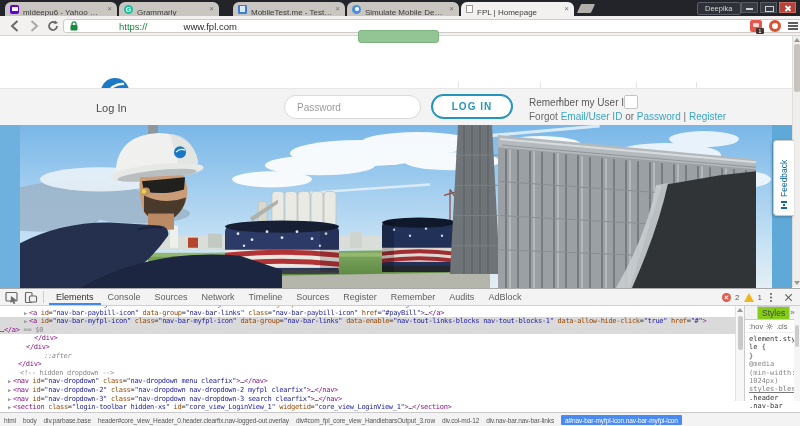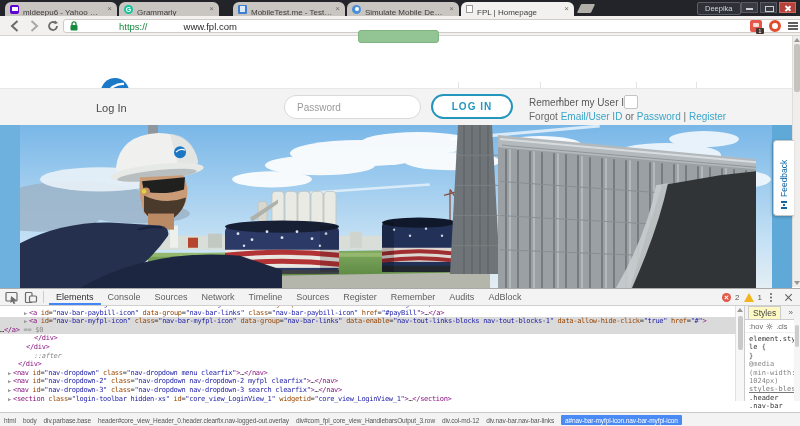--- a/index.html
+++ b/index.html
@@ -116,21 +116,21 @@
   .crow.sel{background:#dadada;}
   .tk-t{color:#881280;} .tk-a{color:#994500;} .tk-v{color:#1a1aa6;} .tk-p{color:#303030;}
   .tk-g{color:#8a8a8a;} .tk-c{color:#8a8a8a;}
   .tk-arw{color:#9a9a9a;font-size:5.5px;margin-right:2px;}
 
   .el-scroll{position:absolute;left:735px;top:17px;width:9px;height:95px;background:#f7f7f7;border-left:1px solid #e2e2e2;box-sizing:border-box;}
   .el-scroll .thumb{position:absolute;left:1.5px;top:10px;width:5px;height:34px;background:#c9c9c9;border-radius:2px;}
 
   .dt-styles{position:absolute;left:744px;top:17px;width:56px;height:95px;border-left:1px solid #ccc;background:#fff;box-sizing:border-box;}
   .st-tabs{height:13px;background:#f3f3f3;border-bottom:1px solid #ccc;display:flex;align-items:center;font-size:8.5px;color:#444;}
-  .st-tab{background:#fef9c3;border:1px solid #ccc;border-bottom:none;padding:1px 4px;margin-left:3px;}
+  .st-tab{background:#84cc16;border:1px solid #ccc;border-bottom:none;padding:1px 4px;margin-left:12px;}
   .st-more{margin-left:auto;margin-right:7px;color:#666;font-size:8px;}
   .st-filter{height:12px;display:flex;align-items:center;gap:3px;font-size:7.5px;color:#666;padding-left:4px;border-bottom:1px solid #eee;}
   .st-lines{padding:2px 0 0 4px;font-family:"DejaVu Sans Mono",monospace;font-size:7px;color:#333;}
   .sline{height:8.4px;line-height:8.4px;white-space:nowrap;overflow:hidden;}
   .sline.g{color:#888;} .sline.link{color:#777;text-decoration:underline;}
   .st-scroll{position:absolute;right:0;top:13px;width:6px;height:82px;background:#f5f5f5;}
   .st-scroll .thumb{position:absolute;left:1px;top:6px;width:4px;height:22px;background:#ccc;border-radius:2px;}
 
   .dt-crumbs{position:absolute;left:0;top:123px;width:800px;height:15px;background:#f3f3f3;border-top:1px solid #c9c9c9;
              box-sizing:border-box;display:flex;align-items:center;padding-left:4px;overflow:hidden;z-index:7;}
@@ -456,22 +456,23 @@
       </span>
     </div>
 
     <div class="dt-code">
       <div class="crow" style="padding-left: 24px;"><span class="tk-arw">▶</span><span class="tk-t">&lt;a</span><span class="tk-a"> id</span><span class="tk-p">=</span><span class="tk-v">"nav-bar-outages-icon"</span><span class="tk-a"> class</span><span class="tk-p">=</span><span class="tk-v">"nav-bar-outages-icon"</span><span class="tk-a"> data-group</span><span class="tk-p">=</span><span class="tk-v">"nav-bar-links"</span><span class="tk-a"> href</span><span class="tk-p">=</span><span class="tk-v">"#outage"</span><span class="tk-t">&gt;</span><span class="tk-p">…</span><span class="tk-t">&lt;/a&gt;</span></div>
       <div class="crow" style="padding-left: 24px;"><span class="tk-arw">▶</span><span class="tk-t">&lt;a</span><span class="tk-a"> id</span><span class="tk-p">=</span><span class="tk-v">"nav-bar-paybill-icon"</span><span class="tk-a"> data-group</span><span class="tk-p">=</span><span class="tk-v">"nav-bar-links"</span><span class="tk-a"> class</span><span class="tk-p">=</span><span class="tk-v">"nav-bar-paybill-icon"</span><span class="tk-a"> href</span><span class="tk-p">=</span><span class="tk-v">"#payBill"</span><span class="tk-t">&gt;</span><span class="tk-p">…</span><span class="tk-t">&lt;/a&gt;</span></div>
       <div class="crow sel" style="padding-left: 24px;"><span class="tk-arw">▶</span><span class="tk-t">&lt;a</span><span class="tk-a"> id</span><span class="tk-p">=</span><span class="tk-v">"nav-bar-myfpl-icon"</span><span class="tk-a"> class</span><span class="tk-p">=</span><span class="tk-v">"nav-bar-myfpl-icon"</span><span class="tk-a"> data-group</span><span class="tk-p">=</span><span class="tk-v">"nav-bar-links"</span><span class="tk-a"> data-enable</span><span class="tk-p">=</span><span class="tk-v">"nav-tout-links-blocks nav-tout-blocks-1"</span><span class="tk-a"> data-allow-hide-click</span><span class="tk-p">=</span><span class="tk-v">"true"</span><span class="tk-a"> href</span><span class="tk-p">=</span><span class="tk-v">"#"</span><span class="tk-t">&gt;</span></div>
       <div class="crow sel" style="padding-left: 0;"><span class="tk-p">…</span><span class="tk-t">&lt;/a&gt;</span><span class="tk-g"> == $0</span></div>
       <div class="crow" style="padding-left: 34px;"><span class="tk-t">&lt;/div&gt;</span></div>
       <div class="crow" style="padding-left: 26px;"><span class="tk-t">&lt;/div&gt;</span></div>
-      <div class="crow" style="padding-left: 34px; font-style: italic;"><span class="tk-g">::after</span></div>
+      <div class="crow" style="padding-left: 44px; font-style: italic;"><span class="tk-g">::after</span></div>
       <div class="crow" style="padding-left: 18px;"><span class="tk-t">&lt;/div&gt;</span></div>
+      <div class="crow" style="padding-left: 20px;"><span class="tk-c">&lt;!-- hidden dropdown --&gt;</span></div>
       <div class="crow" style="padding-left: 8px;"><span class="tk-arw">▶</span><span class="tk-t">&lt;nav</span><span class="tk-a"> id</span><span class="tk-p">=</span><span class="tk-v">"nav-dropdown"</span><span class="tk-a"> class</span><span class="tk-p">=</span><span class="tk-v">"nav-dropdown menu clearfix"</span><span class="tk-t">&gt;</span><span class="tk-p">…</span><span class="tk-t">&lt;/nav&gt;</span></div>
       <div class="crow" style="padding-left: 8px;"><span class="tk-arw">▶</span><span class="tk-t">&lt;nav</span><span class="tk-a"> id</span><span class="tk-p">=</span><span class="tk-v">"nav-dropdown-2"</span><span class="tk-a"> class</span><span class="tk-p">=</span><span class="tk-v">"nav-dropdown nav-dropdown-2 myfpl clearfix"</span><span class="tk-t">&gt;</span><span class="tk-p">…</span><span class="tk-t">&lt;/nav&gt;</span></div>
       <div class="crow" style="padding-left: 8px;"><span class="tk-arw">▶</span><span class="tk-t">&lt;nav</span><span class="tk-a"> id</span><span class="tk-p">=</span><span class="tk-v">"nav-dropdown-3"</span><span class="tk-a"> class</span><span class="tk-p">=</span><span class="tk-v">"nav-dropdown nav-dropdown-3 search clearfix"</span><span class="tk-t">&gt;</span><span class="tk-p">…</span><span class="tk-t">&lt;/nav&gt;</span></div>
       <div class="crow" style="padding-left: 8px;"><span class="tk-arw">▶</span><span class="tk-t">&lt;section</span><span class="tk-a"> class</span><span class="tk-p">=</span><span class="tk-v">"login-toolbar hidden-xs"</span><span class="tk-a"> id</span><span class="tk-p">=</span><span class="tk-v">"core_view_LoginView_1"</span><span class="tk-a"> widgetid</span><span class="tk-p">=</span><span class="tk-v">"core_view_LoginView_1"</span><span class="tk-t">&gt;</span><span class="tk-p">…</span><span class="tk-t">&lt;/section&gt;</span></div>
     </div>
 
     <div class="el-scroll">
       <span class="arr up" style="left:1px;"></span>
       <span class="thumb"></span>
     </div>

